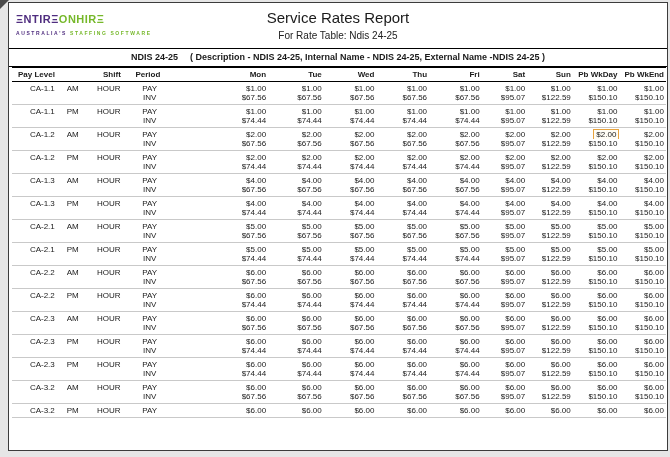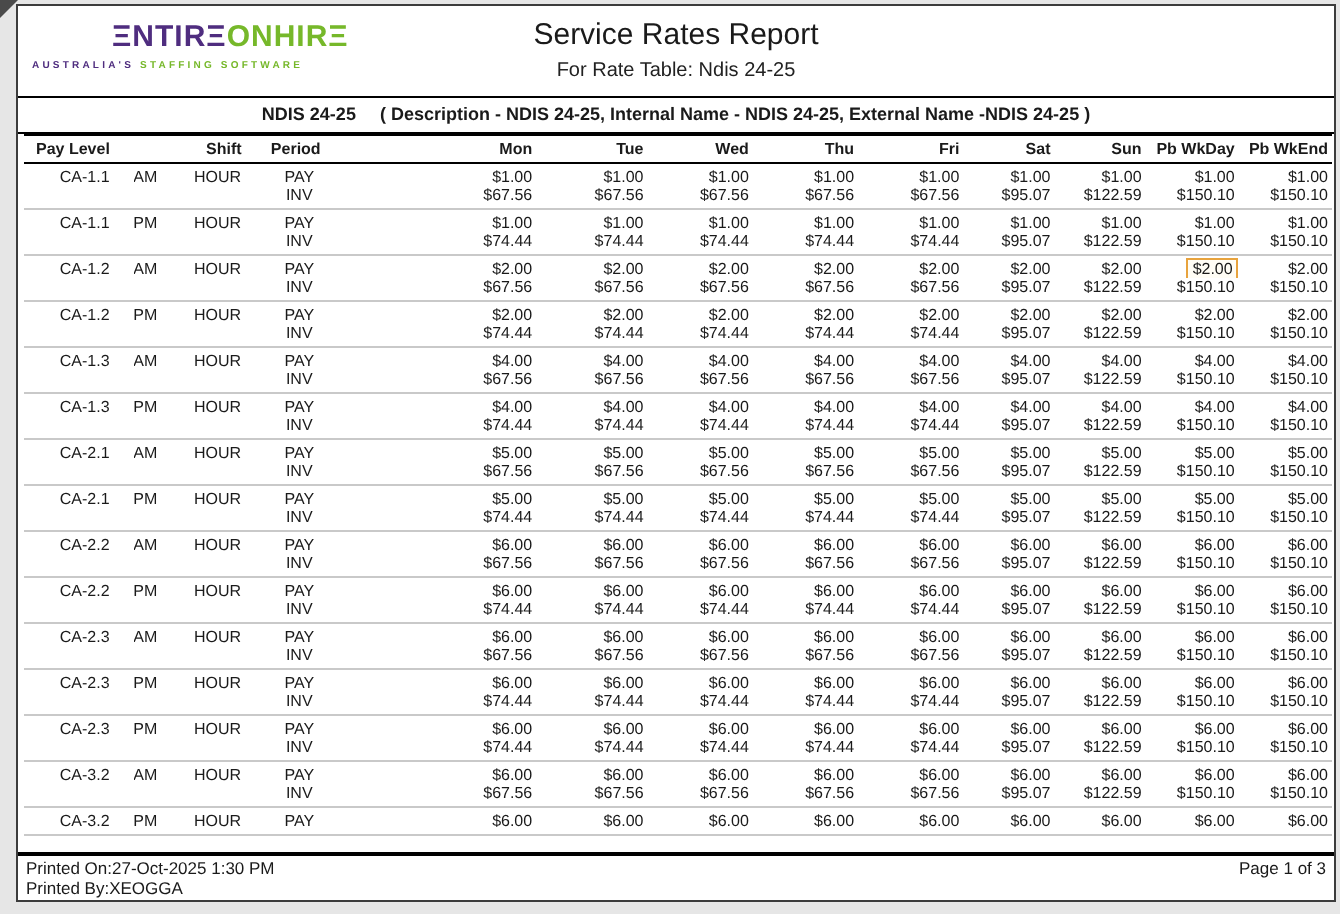--- a/index.html
+++ b/index.html
@@ -5,21 +5,21 @@
   * { margin:0; padding:0; box-sizing:border-box; }
   html,body { width:670px; height:457px; overflow:hidden; background:#e6e6e6;
               font-family:"Liberation Sans", sans-serif; color:#1a1a1a; }
   .corner-fold { position:absolute; top:0; left:0; width:0; height:0;
                  border-top:9px solid #4a4a4a; border-right:9px solid transparent; }
   .page { position:absolute; left:8px; top:2px; width:660px; height:449px;
           background:#ffffff; border:1px solid #3c3c3c; overflow:hidden; }
   
   .report-header { position:relative; height:46px; border-bottom:1px solid #000; }
   .logo { position:absolute; left:7px; top:7px; }
-  .logo-brand { font-size:15px; font-weight:bold; letter-spacing:0.5px; line-height:18px;margin-left:40px; }
+  .logo-brand { font-size:11px; font-weight:bold; letter-spacing:0.5px; line-height:18px; }
   .logo-brand .purple { color:var(--purple,#4f2d7f); }
   .logo-brand .green  { color:var(--green,#76b82a); }
   .logo-tagline { font-size:5px; letter-spacing:1.6px; font-weight:bold; margin-top:2px; }
   .logo-tagline .purple { color:var(--purple,#4f2d7f); }
   .logo-tagline .green  { color:var(--green,#76b82a); }
   .title-block { text-align:center; padding-top:6px; }
   .report-title { font-size:15px; font-weight:normal; }
   .report-subtitle { font-size:10px; margin-top:4px; color:#222;text-align:center; }
   
   .ndis-strip { text-align:center; font-size:9px; font-weight:bold;
@@ -538,21 +538,14 @@
           <td class="num"><span>$6.00</span></td>
           <td class="num"><span>$6.00</span></td>
           <td class="num"><span>$6.00</span></td>
           <td class="num"><span>$6.00</span></td>
           <td class="num"><span>$6.00</span></td>
           <td class="num"><span>$6.00</span></td>
         </tr>
       </tbody>
   </table>
 
-  <div class="report-footer">
-    <div class="footer-left">
-      <div>Printed On:27-Oct-2025  1:30 PM</div>
-      <div>Printed By:XEOGGA</div>
-    </div>
-    <div class="footer-right">Page 1 of 3</div>
-  </div>
 
 </div>
 
 </body></html>

